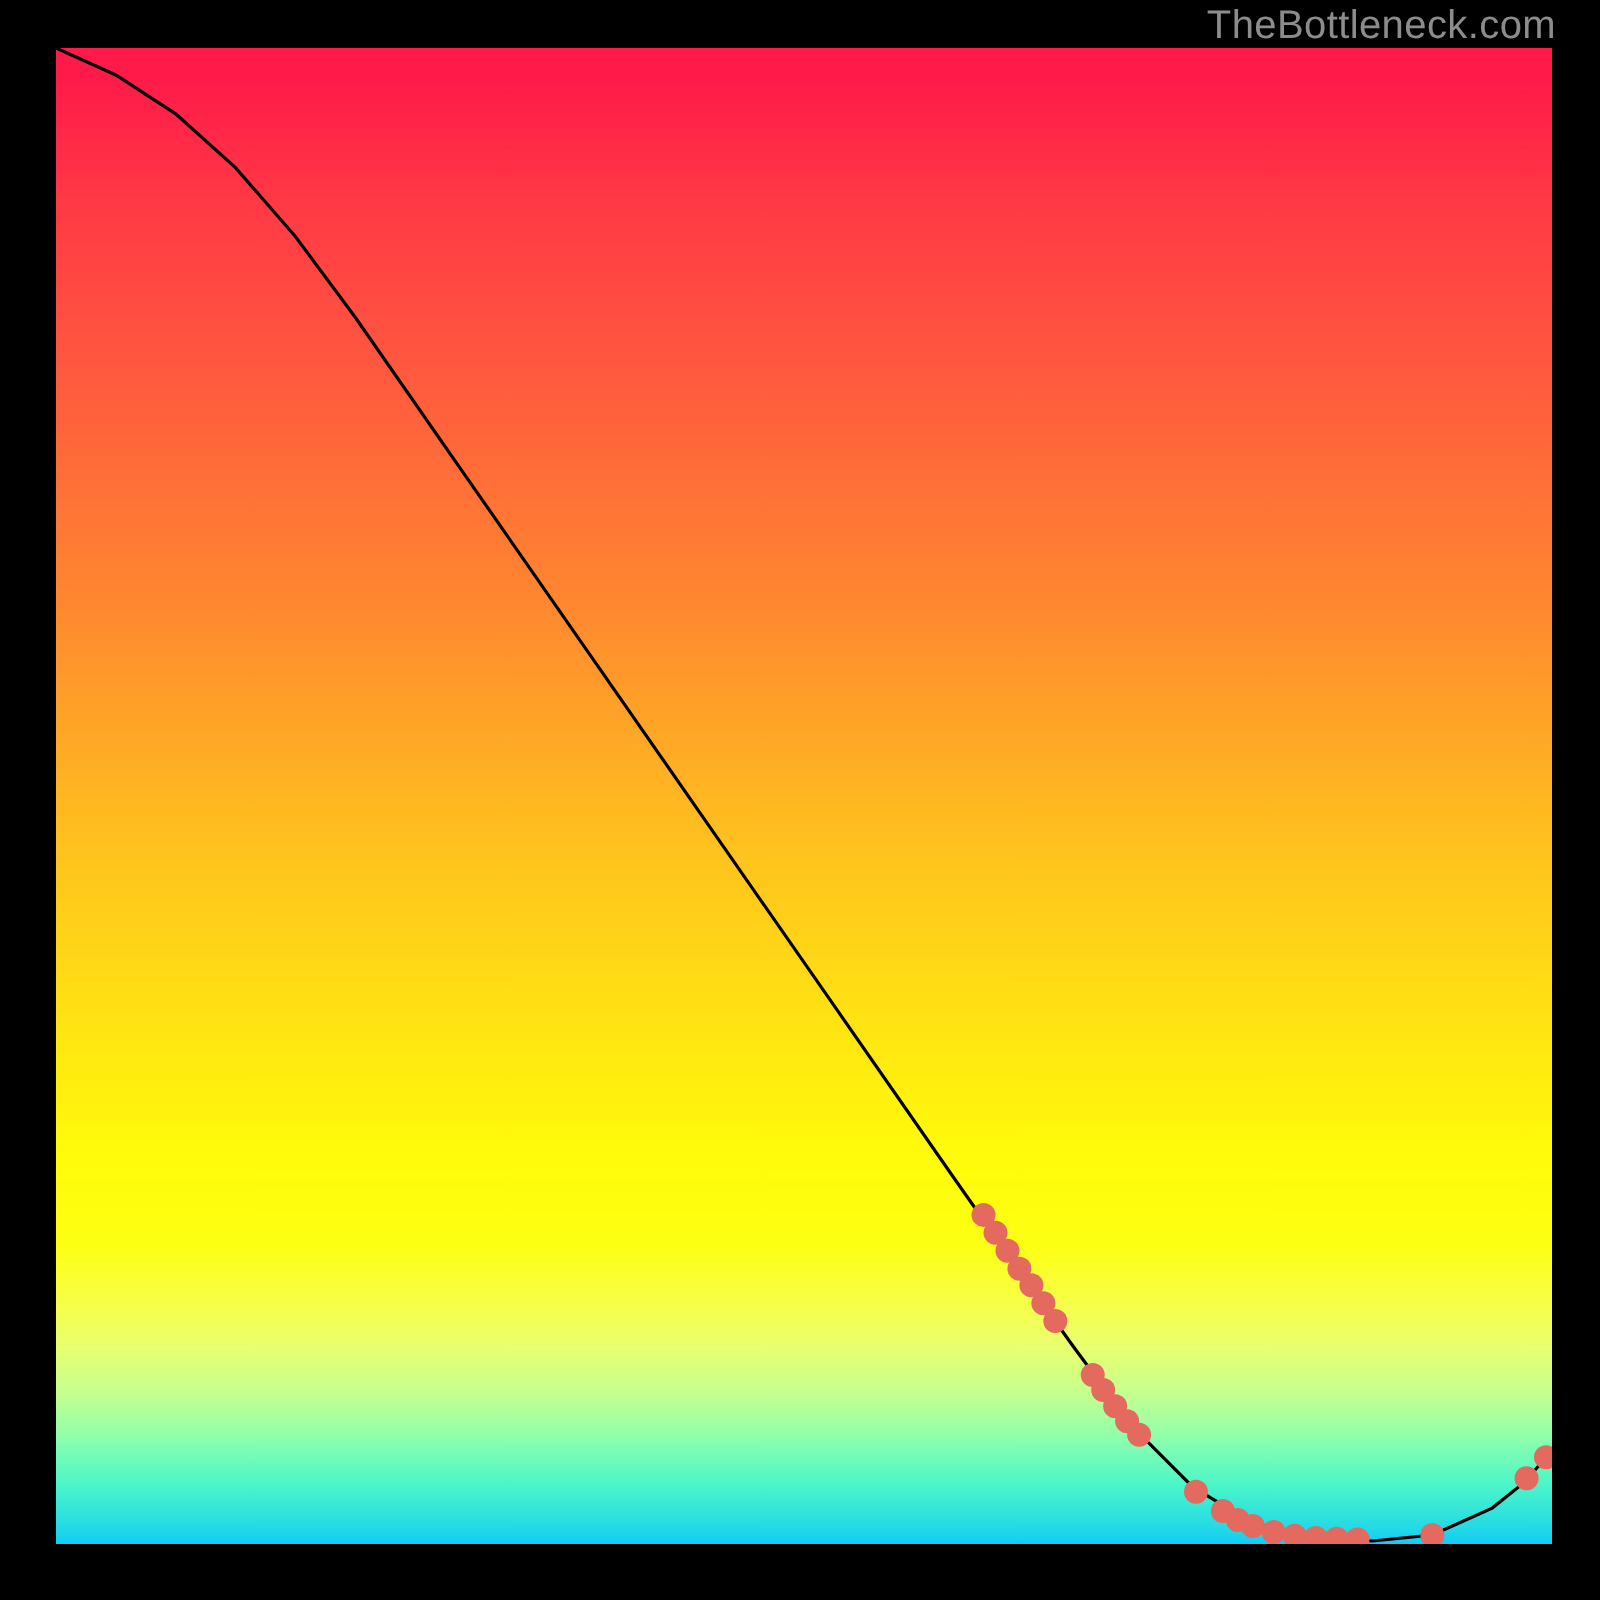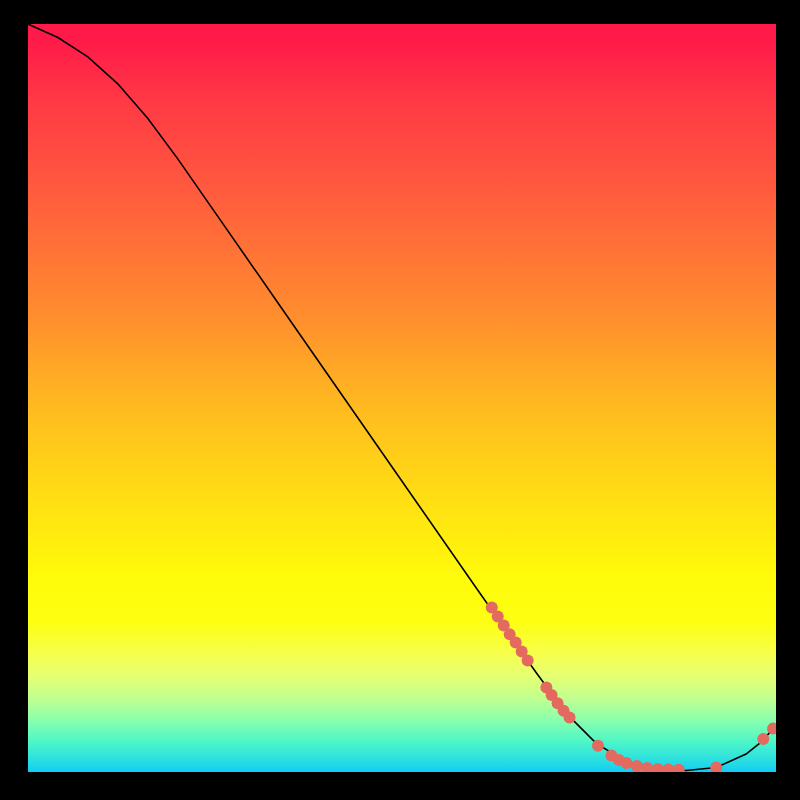--- a/index.html
+++ b/index.html
@@ -89,13 +89,14 @@
           <circle cx="619.34" cy="743.89" r="6" fill="#e4695f"></circle>
           <circle cx="629.82" cy="745.01" r="6" fill="#e4695f"></circle>
           <circle cx="640.29" cy="745.38" r="6" fill="#e4695f"></circle>
           <circle cx="650.76" cy="745.76" r="6" fill="#e4695f"></circle>
           <circle cx="688.16" cy="743.51" r="6" fill="#e4695f"></circle>
           <circle cx="735.28" cy="715.09" r="6" fill="#e4695f"></circle>
           <circle cx="745.01" cy="704.62" r="6" fill="#e4695f"></circle>
         </g>
     </svg>
   </div>
+  <div class="watermark">TheBottleneck.com</div>
 </div>
 
 </body></html>

